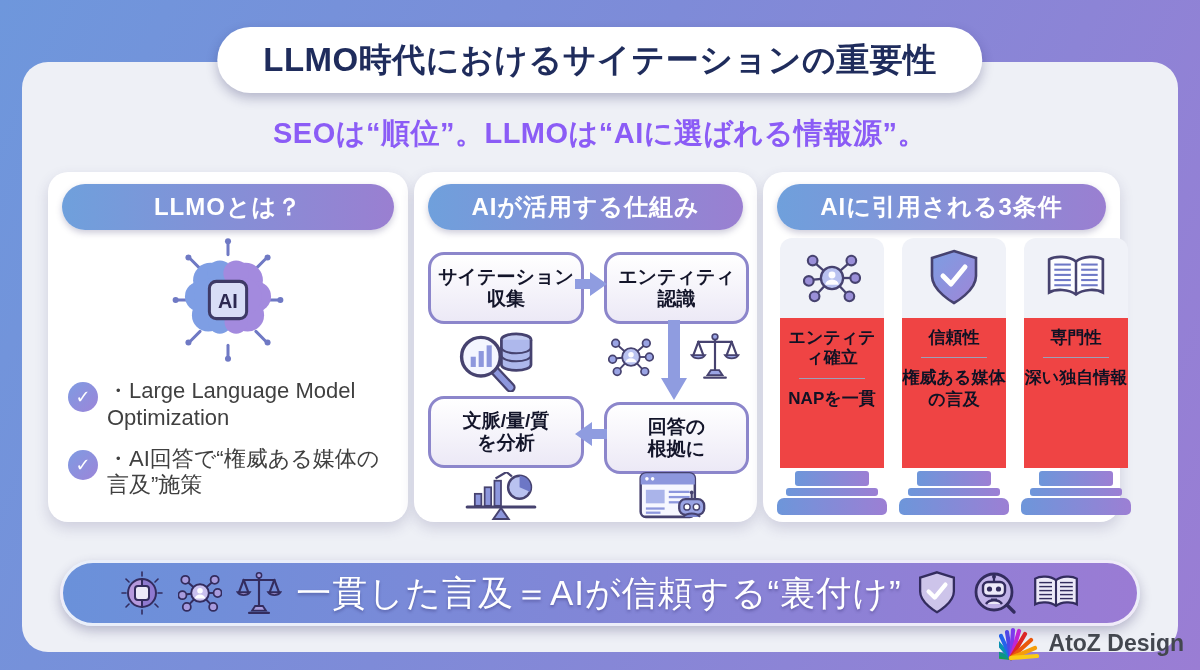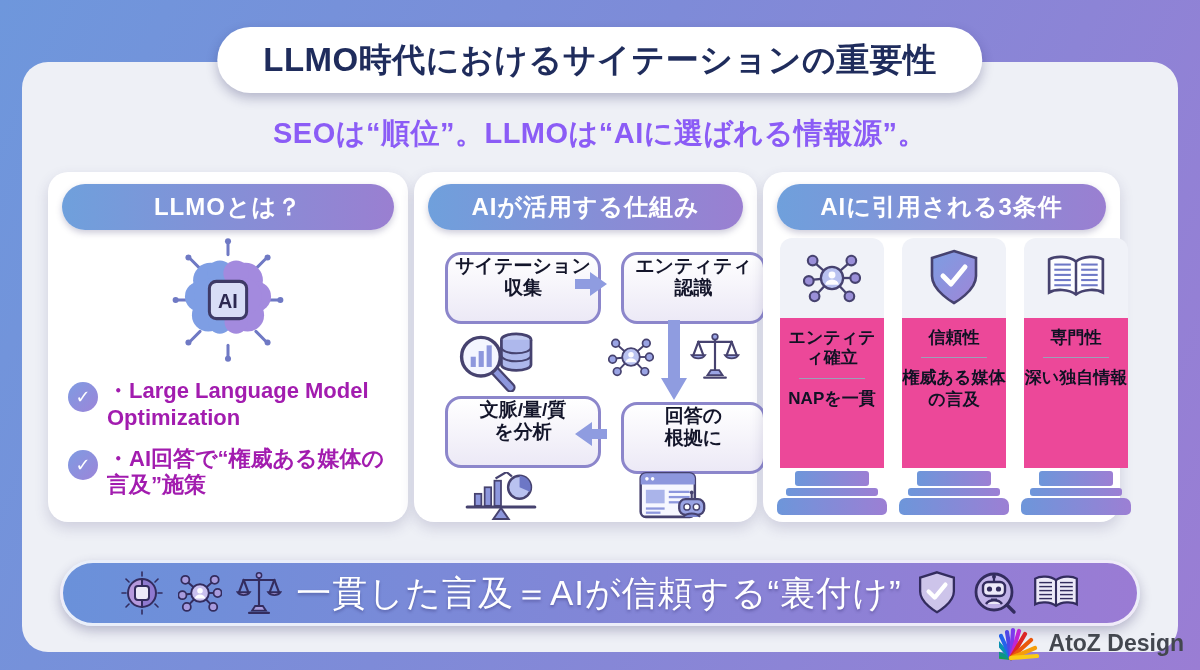--- a/index.html
+++ b/index.html
@@ -26,33 +26,33 @@
            background:linear-gradient(90deg,var(--header-pill-from,#6FA0DC),var(--header-pill-to,#9A7FD1));
            color:#fff;font-size:24px;font-weight:800;display:flex;align-items:center;justify-content:center;
            box-shadow:0 3px 6px rgba(60,55,110,.25);letter-spacing:1px;}
   
   .brainwrap{display:flex;justify-content:center;margin-top:6px;}
   .bullets{padding:0 16px 0 20px;}
   .bullet{display:flex;gap:9px;align-items:flex-start;margin-top:14px;}
   .chk{flex:0 0 30px;height:30px;border-radius:50%;margin-top:4px;
        background:linear-gradient(135deg,#7F9BE2,#9C85D9);color:#fff;
        display:flex;align-items:center;justify-content:center;font-size:18px;font-weight:700;}
-  .btxt{font-size:22px;font-weight:700;line-height:1.22;color:#a21caf;}
+  .btxt{font-size:22px;font-weight:400;line-height:1.22;color:#404040;}
   
   .fbox{position:absolute;border:3px solid #8C86CB;border-radius:16px;
         background:linear-gradient(180deg,#FFFFFF,#ECE9F6);
-        display:flex;flex-direction:column;align-items:center;
-        font-size:19px;font-weight:800;color:#13152A;line-height:1.15;margin-left:17px;}
+        display:flex;flex-direction:column;align-items:center;justify-content:center;
+        font-size:19px;font-weight:800;color:#13152A;line-height:1.15;}
   .flowicon{position:absolute;}
   
   .pillars{display:grid;grid-template-columns:repeat(3,1fr);gap:12px;padding:8px 14px 0;}
   .pillar{display:flex;flex-direction:column;align-items:center;}
   .p-icon{width:104px;height:80px;background:#F0F2F8;border-radius:12px 12px 0 0;
           display:flex;align-items:center;justify-content:center;}
-  .p-body{width:104px;height:150px;background:#ec4899;display:flex;flex-direction:column;
+  .p-body{width:104px;height:150px;background:#ef4444;display:flex;flex-direction:column;
           align-items:center;text-align:center;padding-top:10px;box-sizing:border-box;}
   .p-title{font-size:17px;font-weight:800;color:#101224;line-height:1.2;}
   .p-div{width:66px;height:1px;background:#9BA0B8;margin:9px 0;}
   .p-desc{font-size:17px;font-weight:800;color:#101224;line-height:1.25;}
   .slab{background:linear-gradient(90deg,#6D96DA,#9C7FD4);}
   .s1{width:74px;height:15px;border-radius:3px;margin-top:3px;}
   .s2{width:92px;height:8px;border-radius:3px;margin-top:2px;}
   .s3{width:110px;height:17px;border-radius:7px 7px 5px 5px;margin-top:2px;}
   
   .footerbar{position:absolute;left:38px;right:38px;top:498px;height:66px;border-radius:34px;

